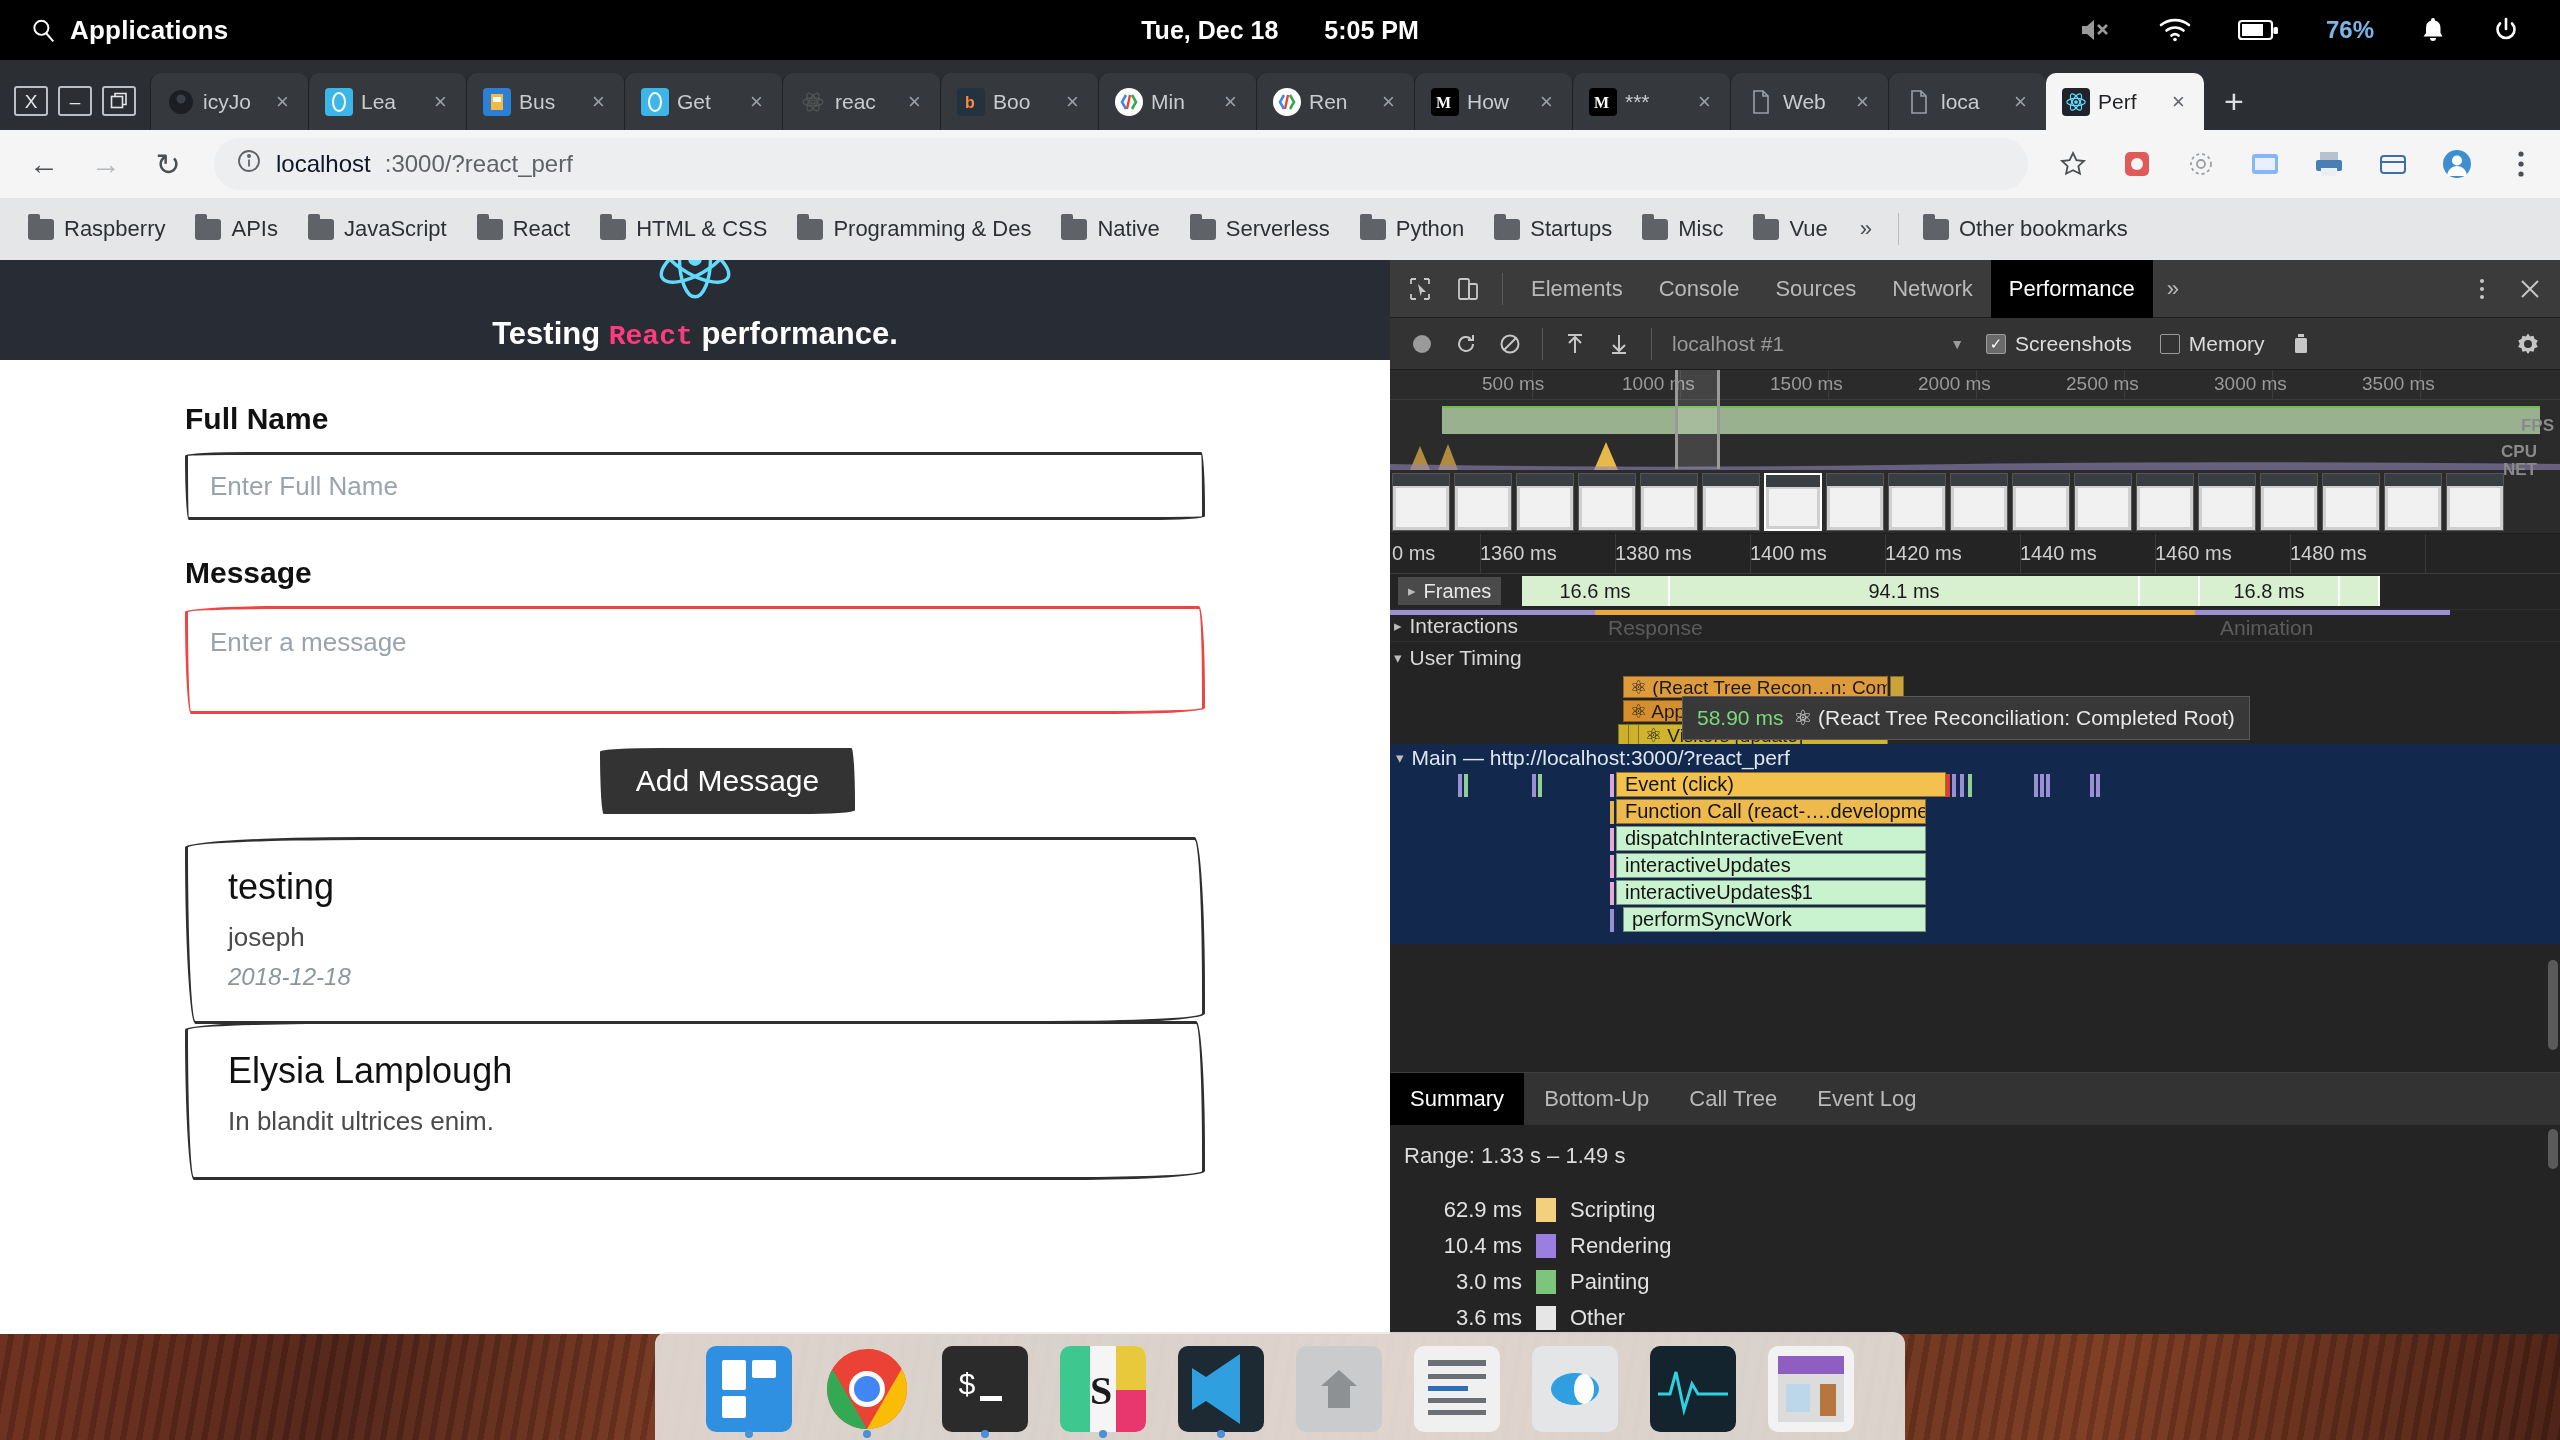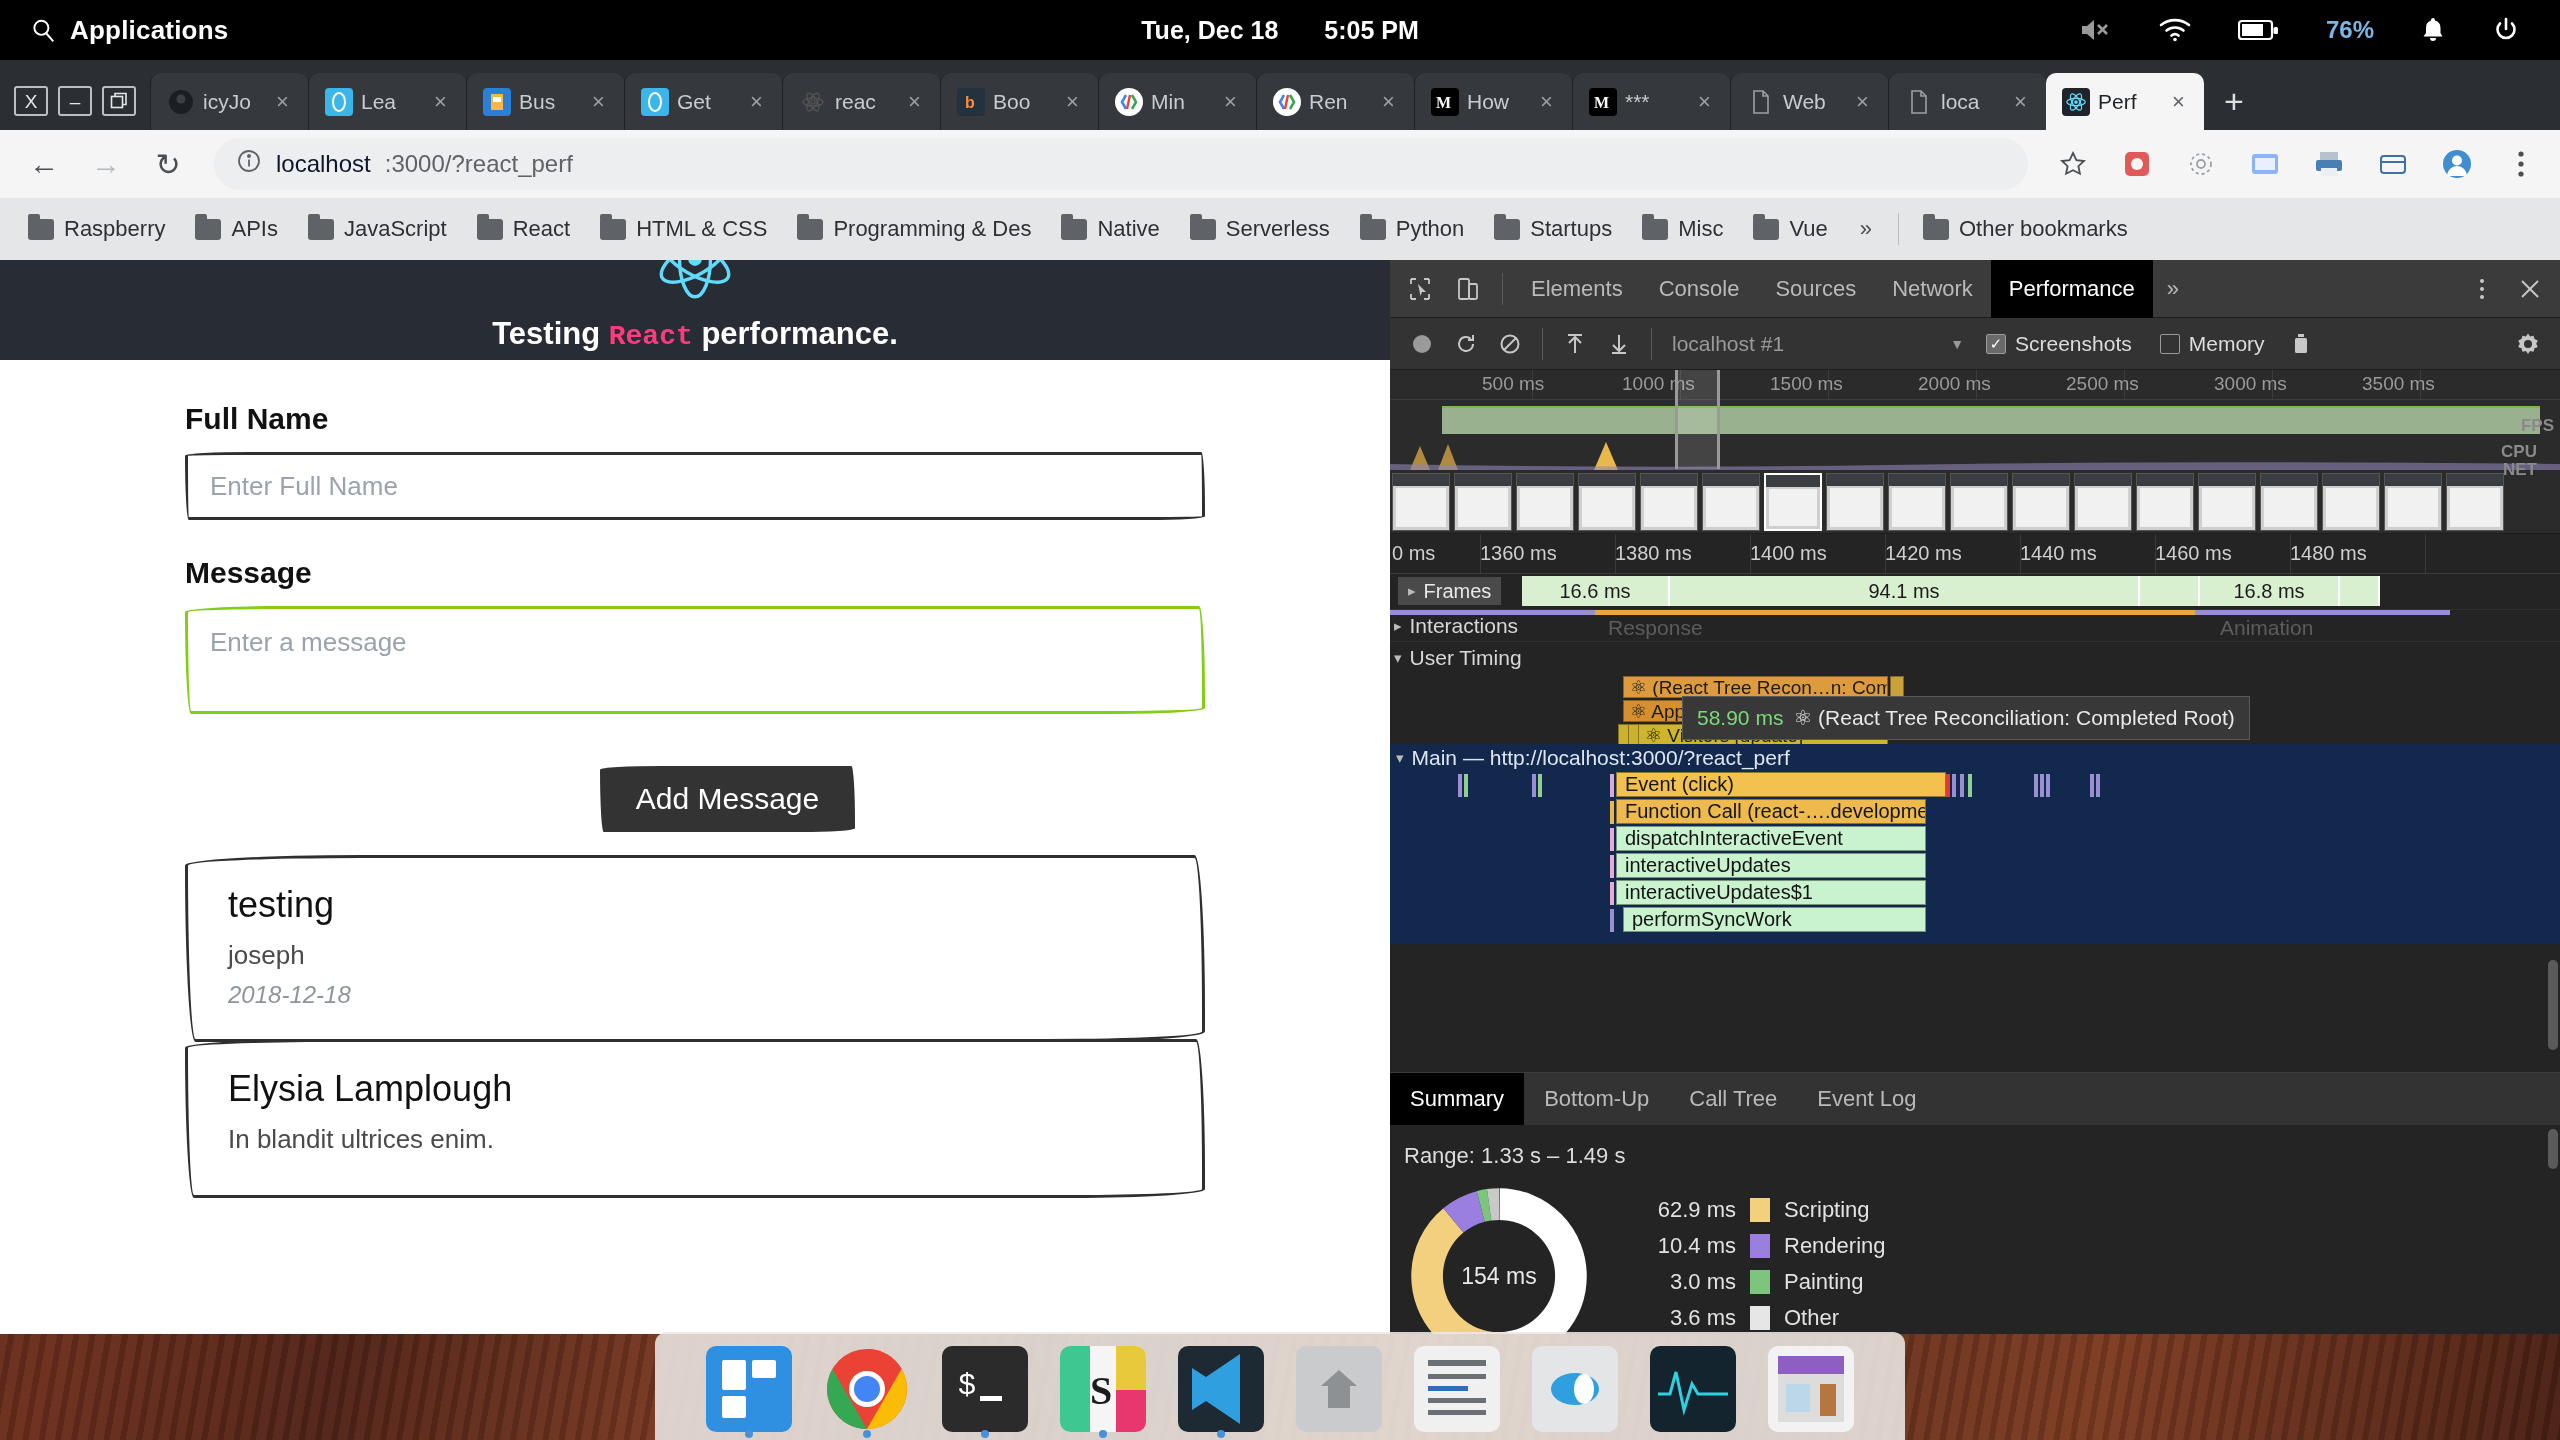--- a/index.html
+++ b/index.html
@@ -123,24 +123,24 @@
   .field-label { font-size:30px; font-weight:bold; color:#111; margin-bottom:16px; }
   .sketch-input {
     width:1020px; height:68px; background:#fff;
     border:3px solid #2f2f2f;
     border-radius: 255px 15px 225px 15px / 15px 225px 15px 255px;
     display:flex; align-items:center; padding:0 22px;
     font-size:26px; color:#9aa3ad; margin-bottom:36px;
   }
   .sketch-textarea {
     width:1020px; height:108px;
-    border:3px solid #84cc16;
+    border:3px solid #ef4444;
     border-radius: 255px 15px 225px 15px / 15px 225px 15px 255px;
     padding:18px 22px; font-size:26px; color:#9aa3ad; background:#fff;
-    margin-bottom:52px;
+    margin-bottom:34px;
   }
   .add-btn-wrap { display:flex; justify-content:center; }
   .sketch-btn {
     background:#333; color:#fff; font-size:30px;
     padding:16px 36px;
     border-radius: 255px 15px 225px 15px / 15px 225px 15px 255px;
   }
   .cards { padding:26px 185px 0 185px; }
   .sketch-card {
     width:1020px;
@@ -978,30 +978,20 @@
     <div class="dt-bottom">
       <div class="bt-tabs">
         <div class="bt-tab active">Summary</div>
         <div class="bt-tab">Bottom-Up</div>
         <div class="bt-tab">Call Tree</div>
         <div class="bt-tab">Event Log</div>
       </div>
       <div class="bt-body">
         <div class="range-line">Range: 1.33 s – 1.49 s</div>
         <div class="donut-area">
-          <div class="donut-wrap">
-            <svg width="190" height="190" viewBox="0 0 42 42">
-              <circle cx="21" cy="21" r="15.9" fill="transparent" stroke="#ffffff" stroke-width="7" stroke-dasharray="48.1 51.9" stroke-dashoffset="25"></circle>
-              <circle cx="21" cy="21" r="15.9" fill="transparent" stroke="#f3d07d" stroke-width="7" stroke-dasharray="40.8 59.2" stroke-dashoffset="-23.1"></circle>
-              <circle cx="21" cy="21" r="15.9" fill="transparent" stroke="#9a7fe0" stroke-width="7" stroke-dasharray="6.8 93.2" stroke-dashoffset="-63.9"></circle>
-              <circle cx="21" cy="21" r="15.9" fill="transparent" stroke="#7dc47d" stroke-width="7" stroke-dasharray="1.9 98.1" stroke-dashoffset="-70.7"></circle>
-              <circle cx="21" cy="21" r="15.9" fill="transparent" stroke="#c8c8c8" stroke-width="7" stroke-dasharray="2.3 97.7" stroke-dashoffset="-72.6"></circle>
-            </svg>
-            <div class="donut-center">154 ms</div>
-          </div>
           <div class="legend">
             <div class="legend-row">
               <span class="legend-ms">62.9 ms</span>
               <span class="swatch" style="background:#f3d07d"></span>
               <span>Scripting</span>
             </div>
             <div class="legend-row">
               <span class="legend-ms">10.4 ms</span>
               <span class="swatch" style="background:#9a7fe0"></span>
               <span>Rendering</span>

